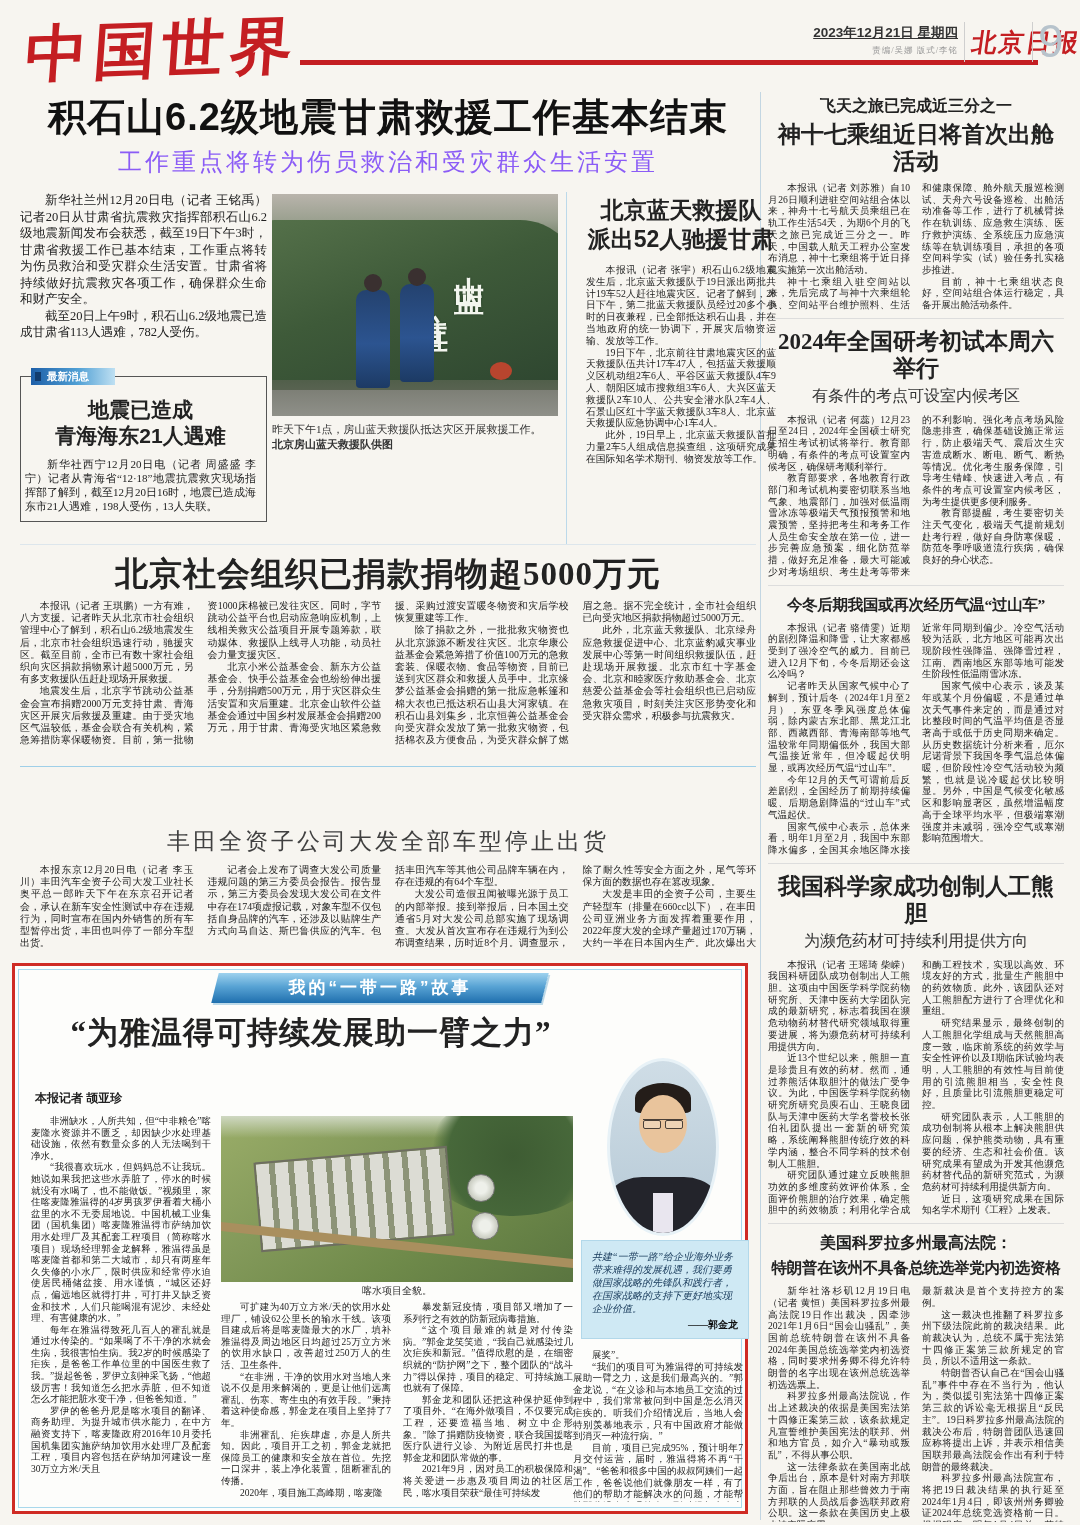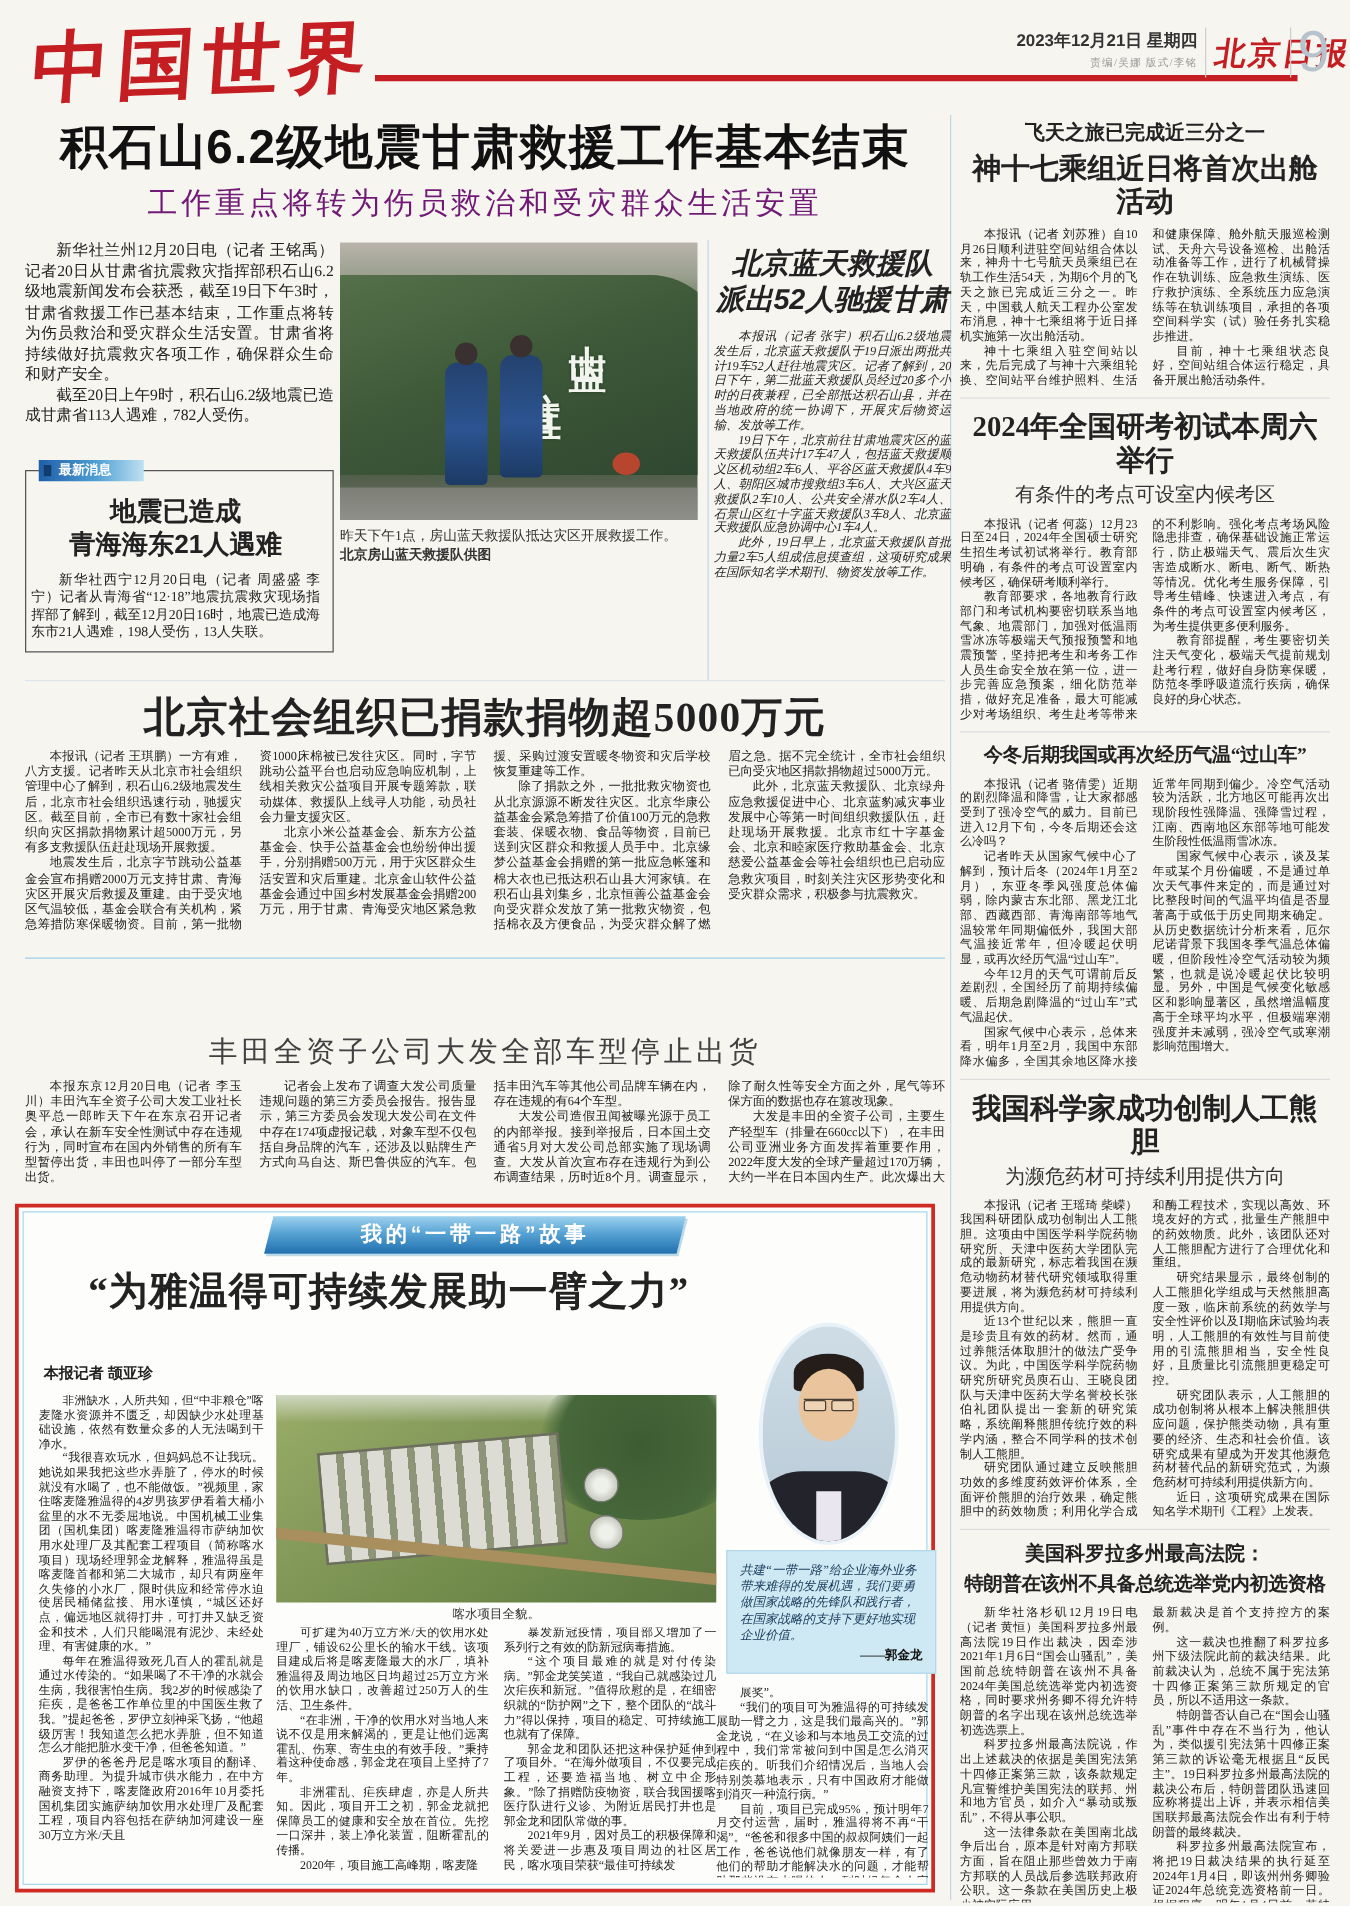--- a/index.html
+++ b/index.html
@@ -4,40 +4,40 @@
 <style>
   html,body{margin:0;padding:0;background:#e8e6e1;}
   .page{position:relative;width:1080px;height:1525px;margin:0 auto;background:#f7f5f0;
         overflow:hidden;color:#222;font-family:"Liberation Serif","DejaVu Serif",serif;}
 
   
   .masthead{position:absolute;left:26px;top:8px;font-size:62px;font-weight:900;color:#c41e22;
             letter-spacing:6px;transform:skewX(-6deg) rotate(-2deg);font-family:"DejaVu Serif",serif;}
   .head-rule{position:absolute;left:300px;top:60px;width:738px;height:5px;background:#c41e22;}
   .dateline{position:absolute;left:800px;top:24px;width:158px;text-align:right;}
-  .date-main{font-size:13.5px;font-weight:700;color:#333;font-family:"Liberation Sans",sans-serif;}
+  .date-main{font-size:13.5px;font-weight:700;color:#333;font-family:"Liberation Sans",sans-serif;text-decoration:underline;}
   .editors{font-size:8.5px;color:#9a9a9a;margin-top:3px;letter-spacing:1px;font-family:Liberation Serif, serif;}
   .head-sep{position:absolute;top:22px;width:1px;height:40px;background:#cfcfcf;}
   .paper-logo{position:absolute;left:972px;top:26px;font-size:25px;font-weight:900;color:#c41e22;
               transform:skewX(-8deg);letter-spacing:2px;font-family:"DejaVu Serif",serif;}
   .page-num{position:absolute;left:1038px;top:14px;font-size:46px;color:#b7c3cc;font-weight:400;
             font-family:"Liberation Sans",sans-serif;}
 
   
   .vline{position:absolute;left:760px;top:92px;width:1px;height:1428px;background:#c3d6e2;}
   .leftcol{position:absolute;left:20px;top:92px;width:736px;height:1430px;}
   .rightcol{position:absolute;left:768px;top:94px;width:296px;height:1428px;overflow:hidden;}
 
   .para{margin:0;text-indent:2em;text-align:justify;}
 
   
   .quake-head{position:absolute;top:0;left:0;width:736px;text-align:center;font-size:38px;font-weight:900;
               letter-spacing:1px;color:#111;font-family:"Liberation Sans","DejaVu Sans",sans-serif;}
   .quake-sub{position:absolute;top:54px;left:0;width:736px;text-align:center;font-size:24px;font-weight:500;
-             letter-spacing:3px;color:#701a75;font-family:"Liberation Sans","DejaVu Sans",sans-serif;}
+             letter-spacing:3px;color:#8b5cf6;font-family:"Liberation Sans","DejaVu Sans",sans-serif;}
   .quake-left{position:absolute;top:100px;left:0;width:247px;height:350px;overflow:hidden;
               font-size:12.5px;line-height:16.5px;}
   .newsbox{position:relative;margin-top:12px;border:1px solid #555;padding:16px 10px 8px 4px;}
   .newsbadge{position:absolute;top:-9px;left:10px;height:17px;line-height:17px;padding:0 26px 0 16px;
              color:#fff;font-size:10.5px;font-weight:700;font-family:"Liberation Sans",sans-serif;
              background:linear-gradient(90deg,#1e5fa8 0%,#4f9fd4 55%,#bfe0f2 100%);}
   .newsbadge::before{content:"";position:absolute;left:4px;top:4px;width:6px;height:9px;background:#123c6e;}
   .newsbox-title{text-align:center;font-size:21px;font-weight:900;line-height:26px;margin:4px 0 8px 0;
                  font-family:"Liberation Sans","DejaVu Sans",sans-serif;}
   .newsbox-body{font-size:11px;line-height:14px;}
@@ -56,21 +56,21 @@
   .person{position:absolute;width:34px;height:98px;border-radius:10px 10px 4px 4px;
           background:linear-gradient(180deg,#24426f 0%,#2c5490 55%,#1c3a64 100%);}
   .person::before{content:"";position:absolute;top:-16px;left:8px;width:18px;height:18px;border-radius:50%;background:#3a3030;}
   .p1{left:84px;top:96px;}
   .p2{left:128px;top:90px;}
   .pot{position:absolute;left:218px;top:168px;width:22px;height:18px;border-radius:50%;background:#b8452e;}
   .q-caption{position:absolute;top:330px;left:252px;width:286px;font-size:11px;line-height:15px;color:#333;}
   .q-credit{text-align:left;font-weight:700;font-family:"Liberation Sans",sans-serif;font-size:11px;}
 
   .blue-box{position:absolute;top:100px;left:546px;width:190px;height:352px;overflow:hidden;
-            border-left:1px solid #bcd9ea;padding-left:4px;font-style:italic;}
+            border-left:1px solid #bcd9ea;padding-left:19px;}
   .blue-title{text-align:center;font-size:23px;font-weight:900;line-height:29px;margin:4px 0 10px 0;
               font-family:"Liberation Sans","DejaVu Sans",sans-serif;}
   .blue-body{font-size:9.8px;line-height:11.8px;}
 
   
   .rule1{position:absolute;top:452px;left:0;width:736px;height:1px;background:#dde6ec;}
   .don-head{position:absolute;top:460px;left:0;width:736px;text-align:center;font-size:33px;font-weight:900;letter-spacing:1px;}
   .don-body{position:absolute;top:508px;left:0;width:736px;height:160px;overflow:hidden;
             column-count:4;column-gap:14px;font-size:9.9px;line-height:12.2px;}
   .rule2{position:absolute;top:674px;left:0;width:736px;height:1px;background:#9fcfe8;}

